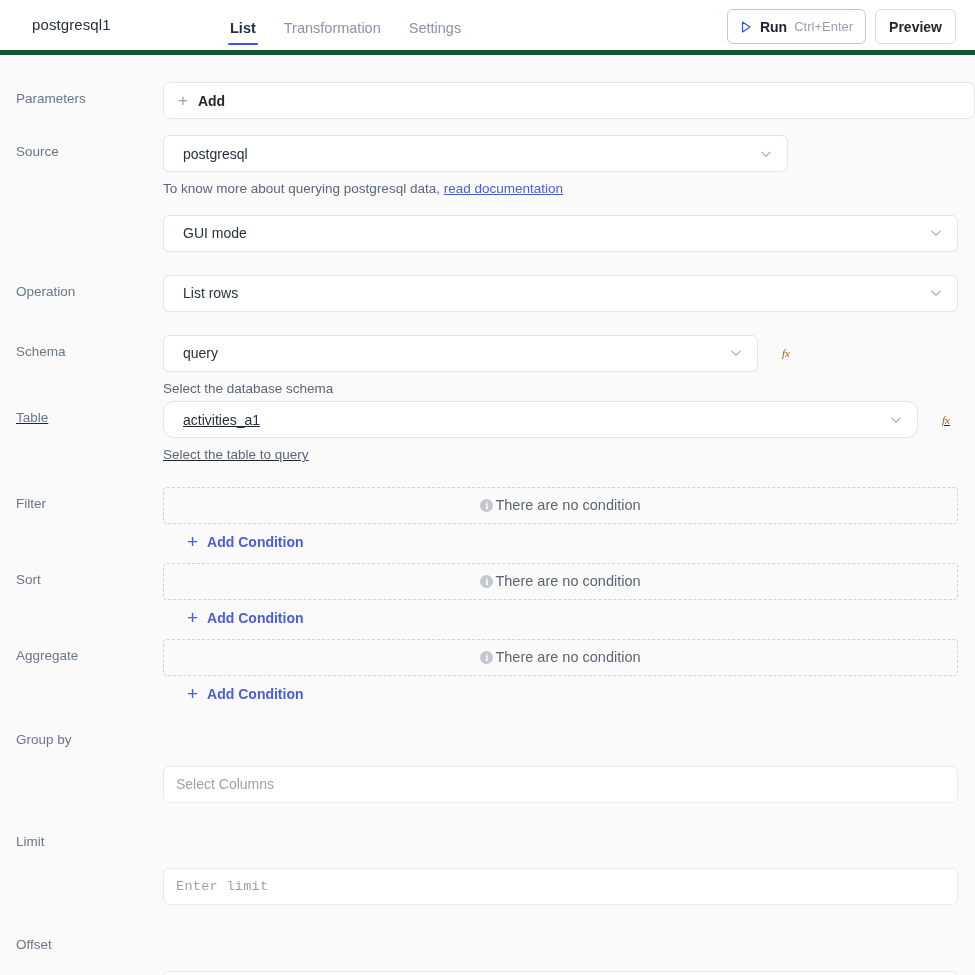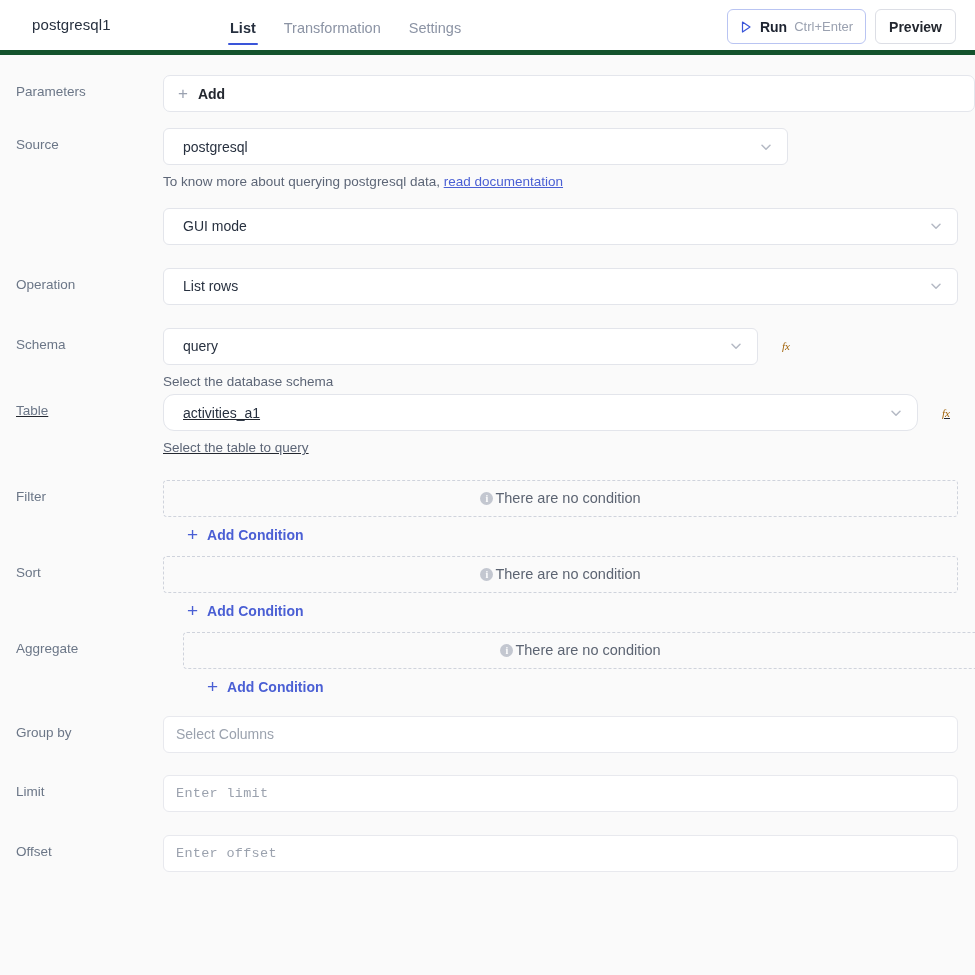--- a/index.html
+++ b/index.html
@@ -148,20 +148,21 @@
     height: 37px;
     background: #ffffff;
     border: 1px solid #e8e9ee;
     border-radius: 6px;
     display: flex;
     align-items: center;
     padding: 0 12px;
     font-size: 14px;
     color: #9ba2ae;
     cursor: text;
+    margin-top: 43px;
   }
   .input.mono { font-family: "Liberation Mono", monospace; font-size: 13.5px; letter-spacing: .3px;}
 
   .helper {
     font-size: 13.5px;
     color: #5d6677;
     padding-top: 8px;
     line-height: 1.3;
   }
   .helper a { color: #4a5fd4; text-decoration: underline; }
@@ -283,21 +284,21 @@
       <span class="run-shortcut">Ctrl+Enter</span>
     </div>
     <div class="btn btn-preview">
       <span>Preview</span>
     </div>
   </div>
 </div>
 
 <div class="form">
 
-  <div class="row" style="margin-top:20px;">
+  <div class="row" style="margin-top:27px;">
     <div class="row-label">Parameters</div>
     <div class="row-body">
       <div class="btn-add">
         <span class="plus">+</span>
         <span class="lbl">Add</span>
       </div>
     </div>
   </div>
 
   <div class="row" style="margin-top:16px;">
@@ -403,21 +404,21 @@
         <span class="info-icon">i</span>
         <span>There are no condition</span>
       </div>
       <div class="add-cond">
         <span class="plus">+</span>
         <span class="lbl">Add Condition</span>
       </div>
     </div>
   </div>
 
-  <div class="row" style="margin-top:11px;gap:20px;">
+  <div class="row" style="margin-top:11px;">
     <div class="row-label">Aggregate</div>
     <div class="row-body">
       <div class="empty-box" style="width:795px;">
         <span class="info-icon">i</span>
         <span>There are no condition</span>
       </div>
       <div class="add-cond">
         <span class="plus">+</span>
         <span class="lbl">Add Condition</span>
       </div>

